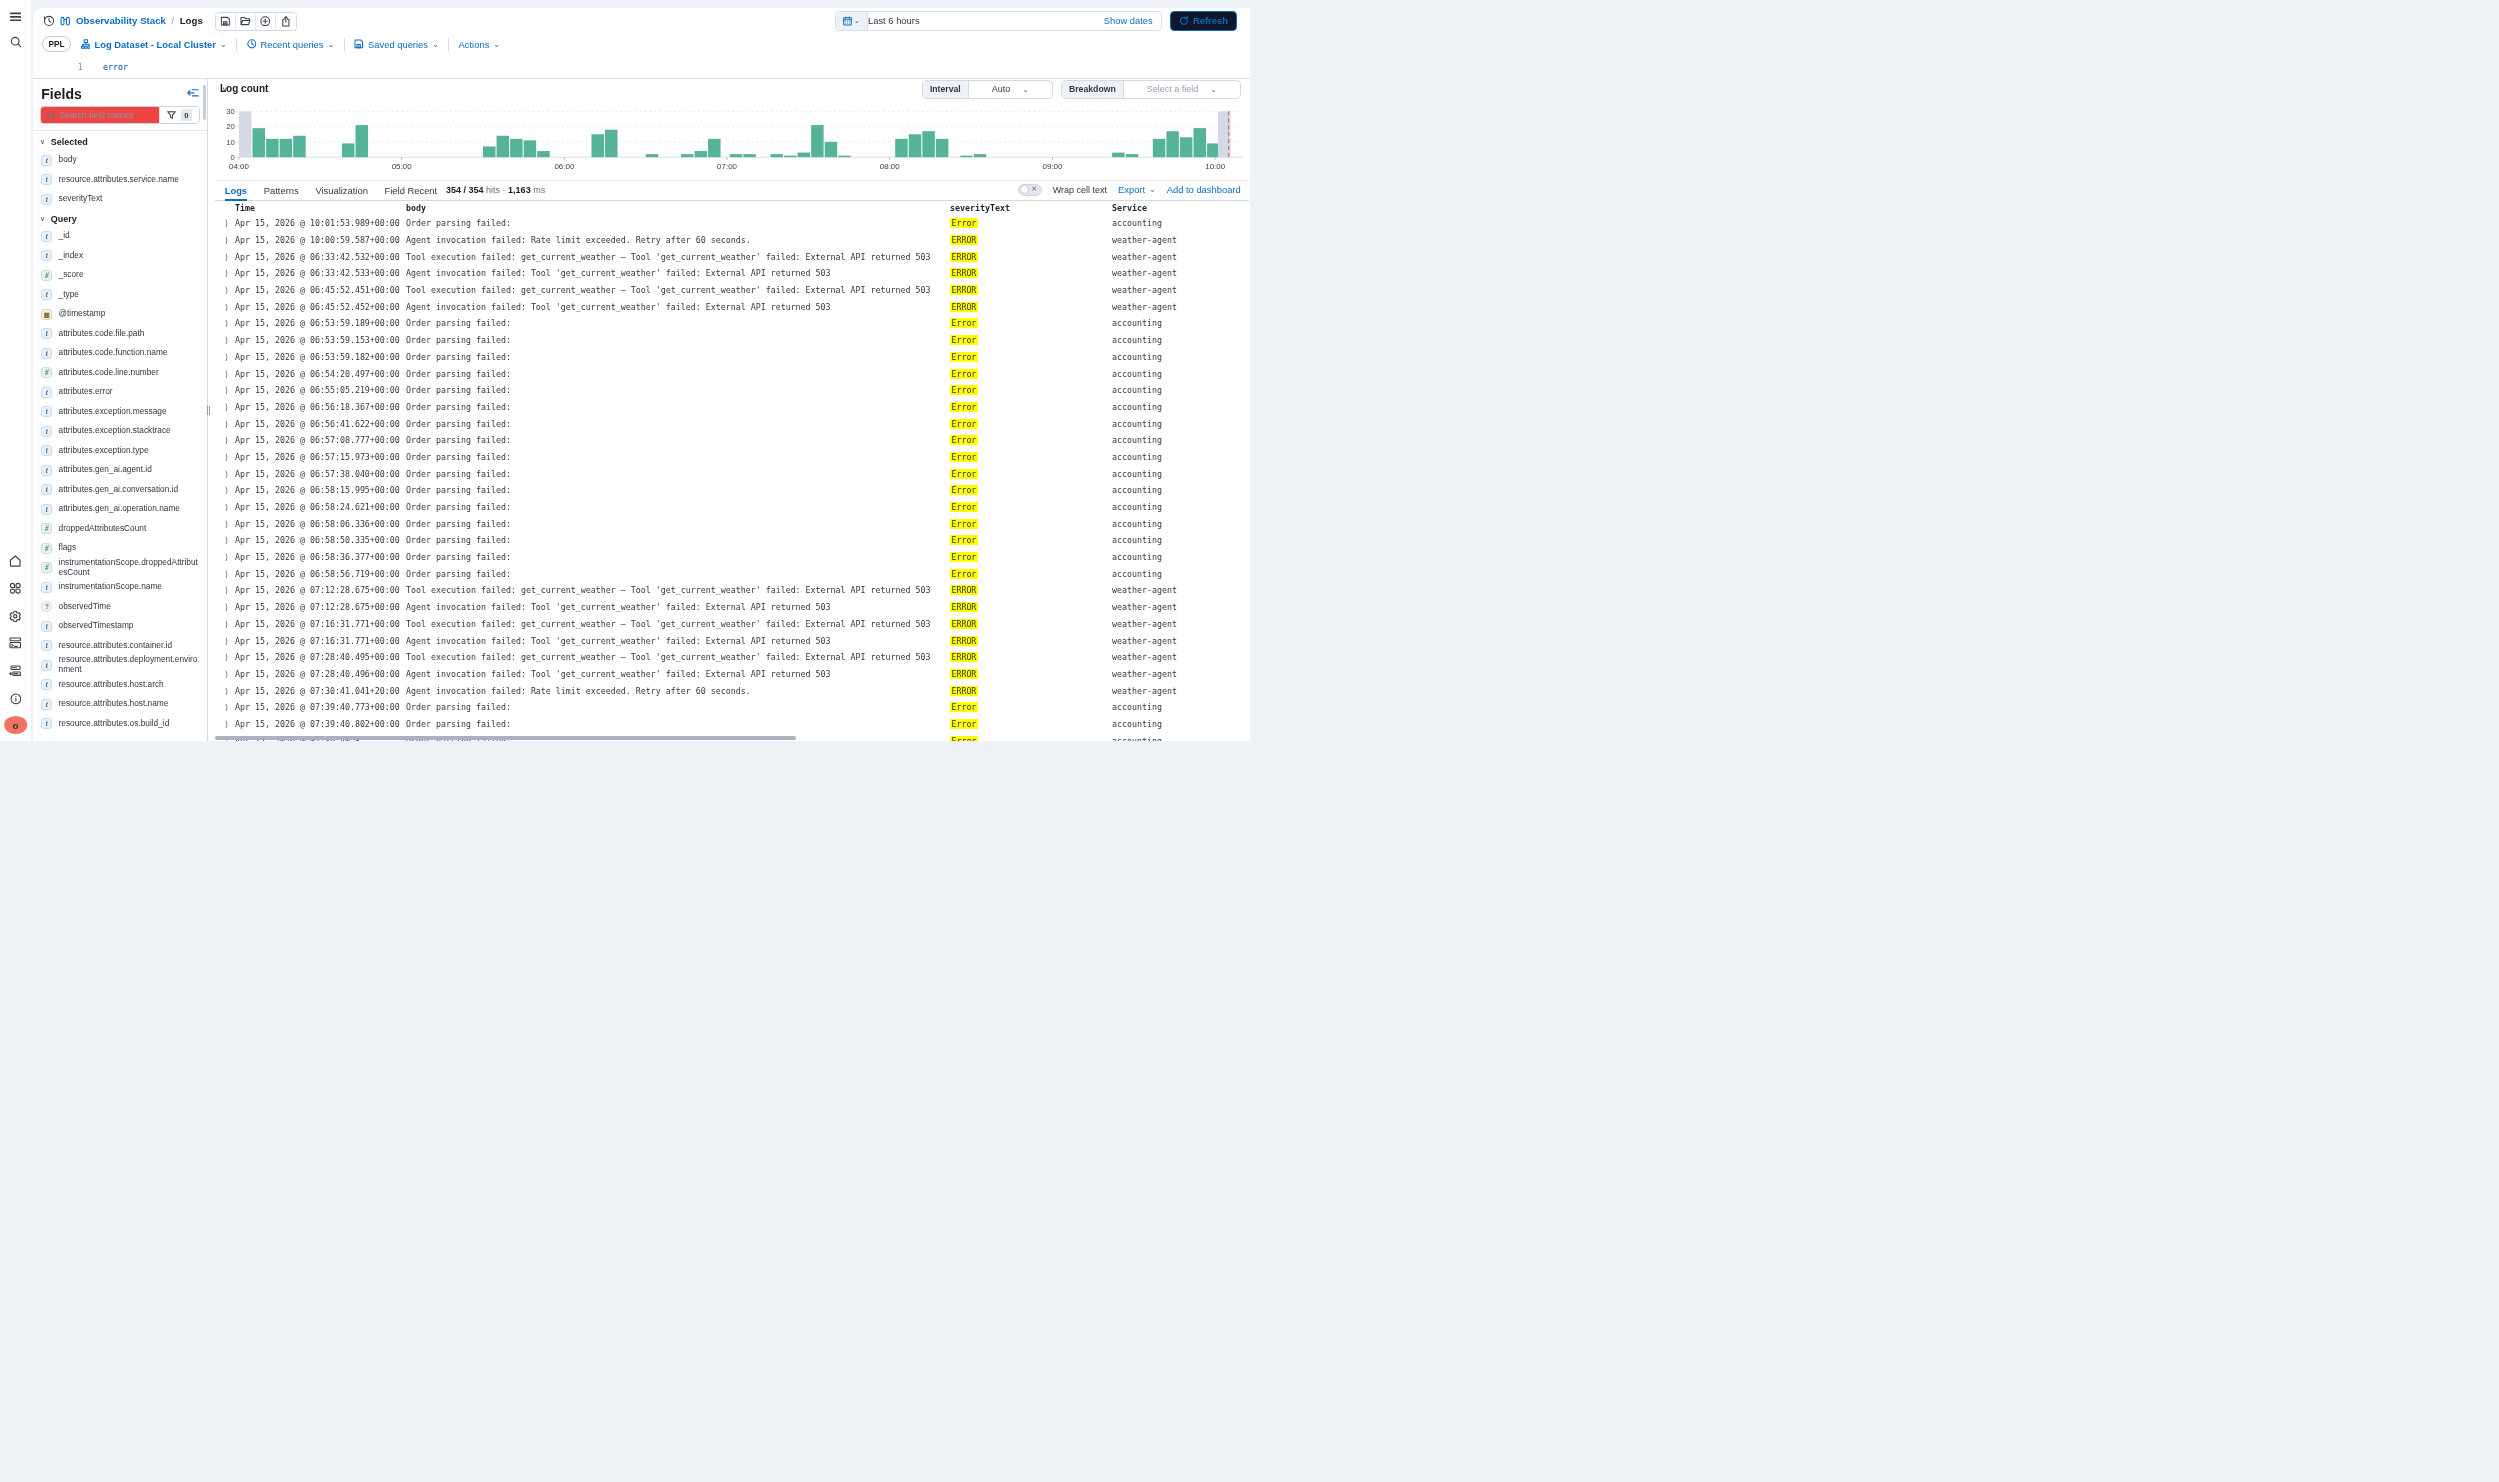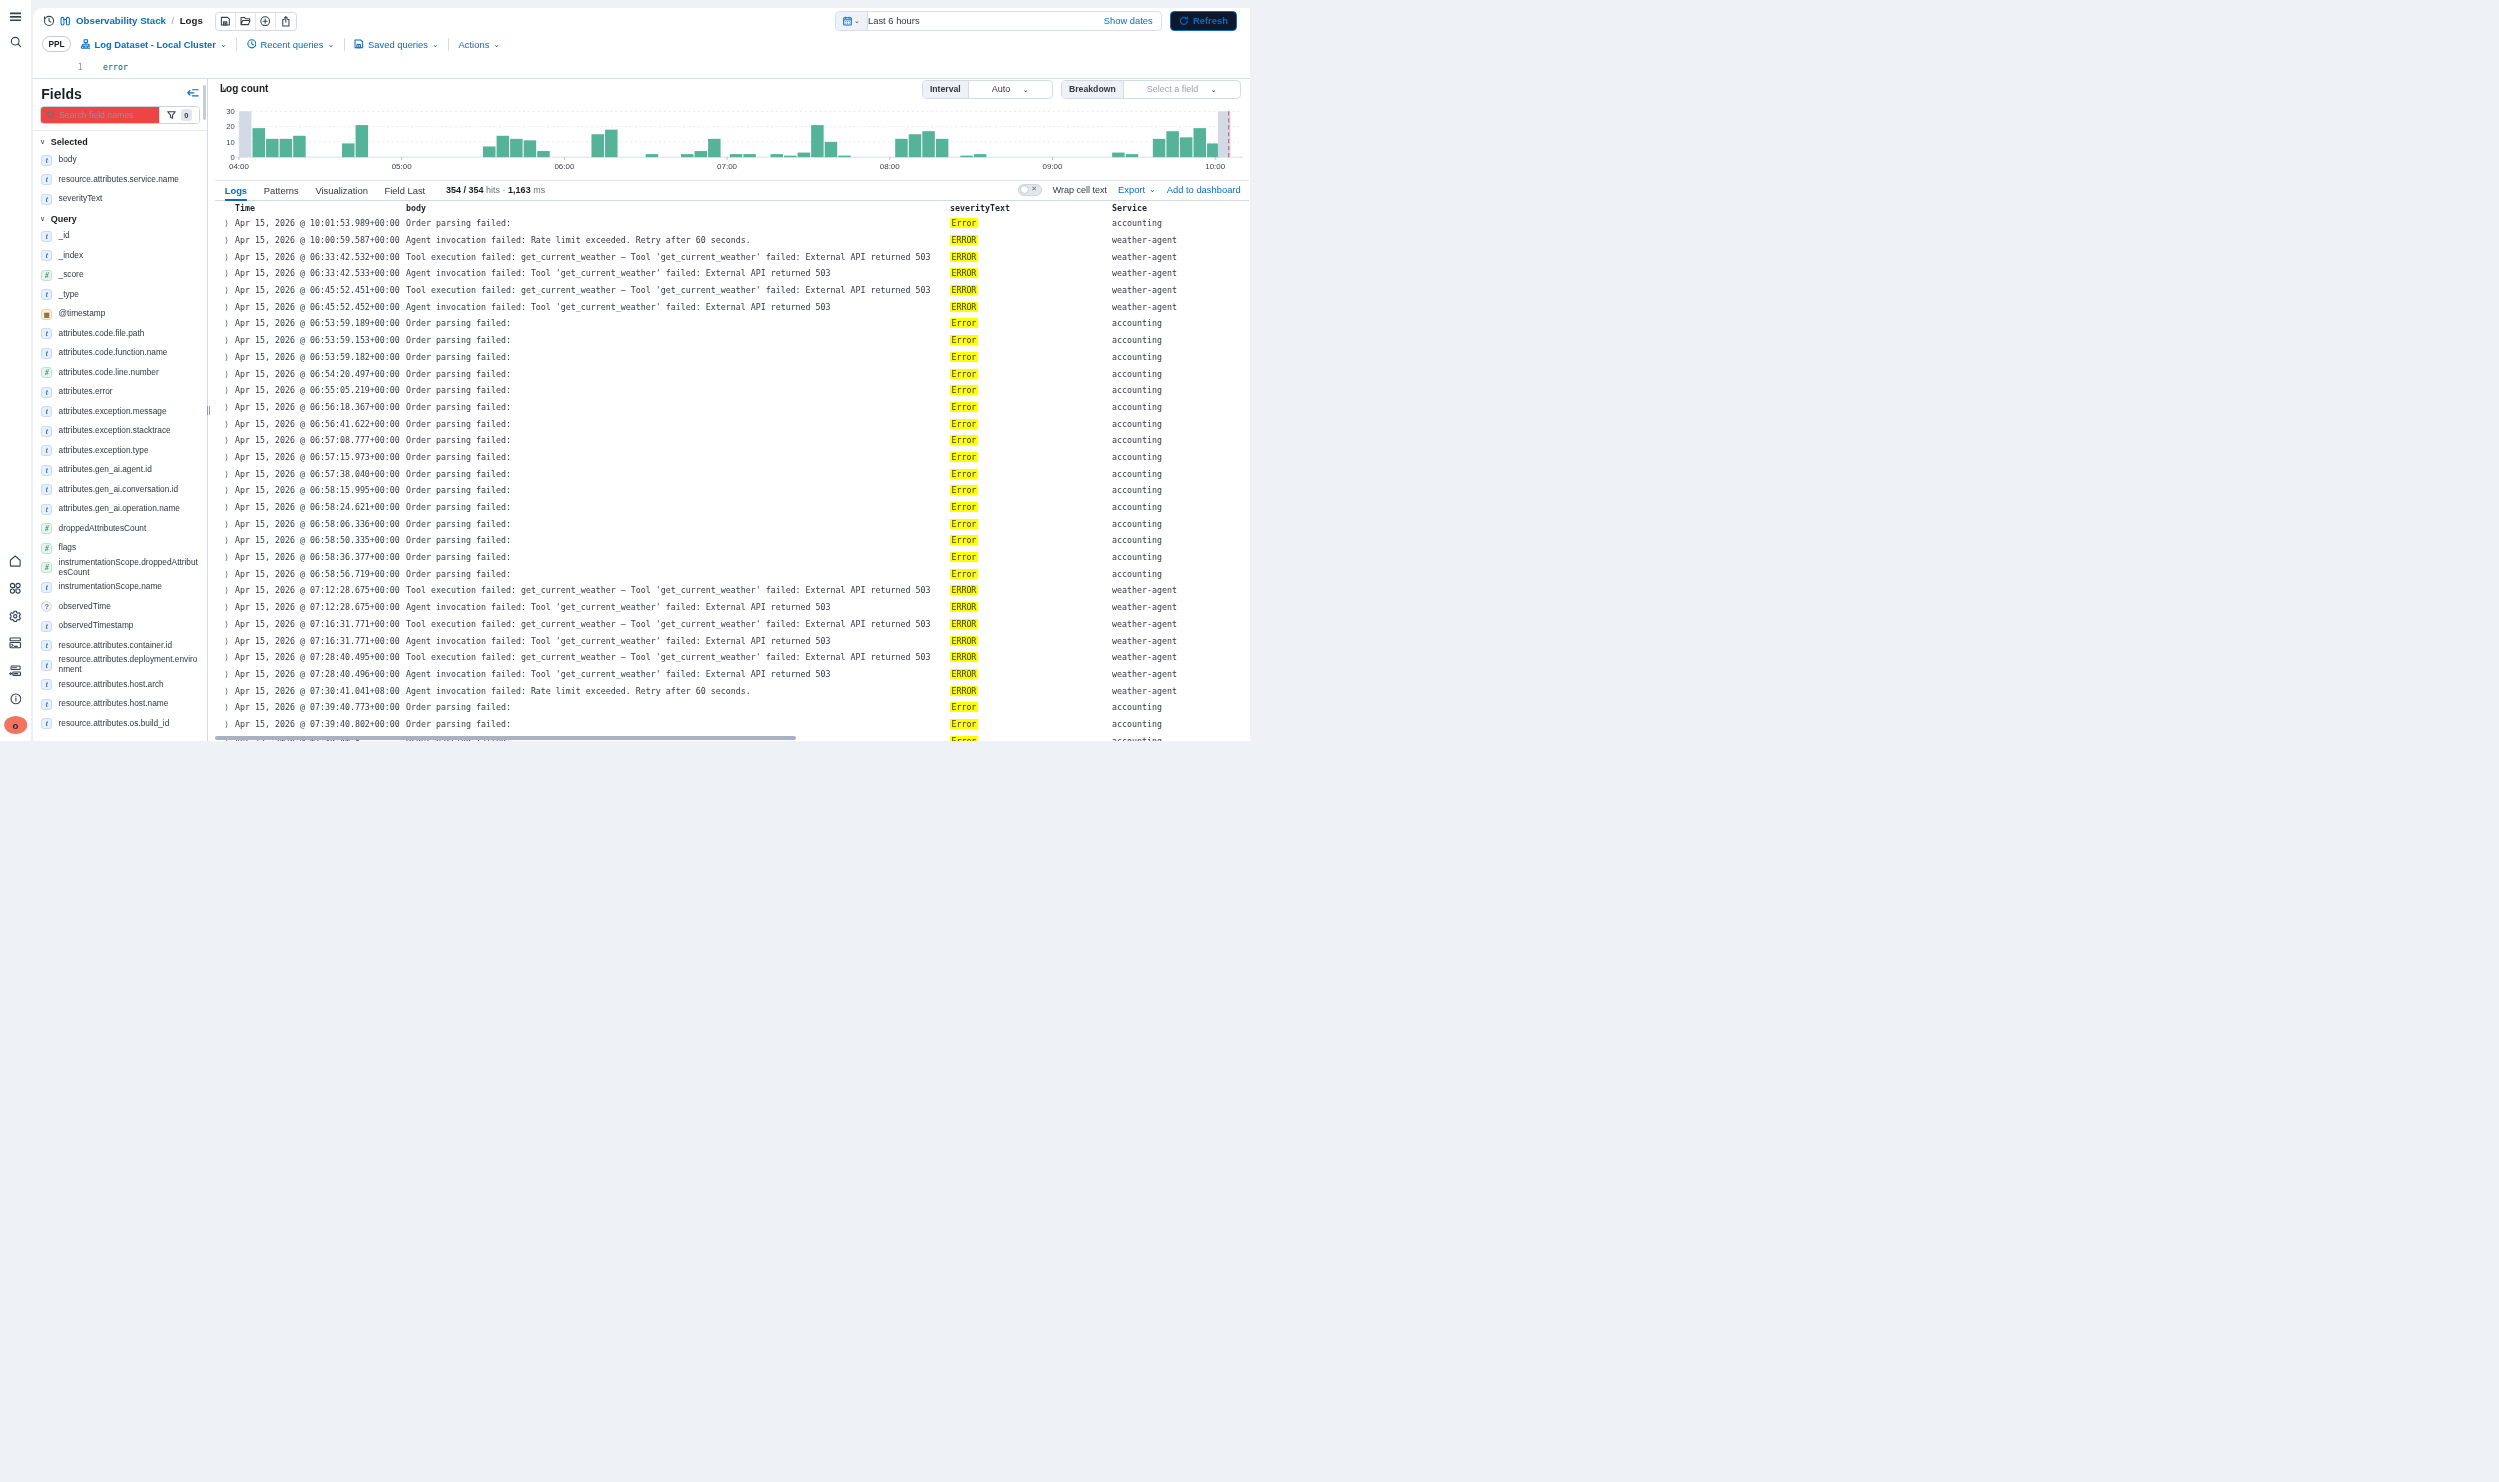--- a/index.html
+++ b/index.html
@@ -528,21 +528,21 @@
       <rect x="1443.705" y="12" width="18" height="66" fill="#d3dae6"></rect>
       <line x1="1459.3249999999998" y1="12" x2="1459.3249999999998" y2="78" stroke="#d9534f" stroke-width="1.5" stroke-dasharray="6,4"></line>
     </svg>
   <div id="main-divider"></div>
 
   <div id="tabs-row">
     <div id="tabs">
       <span class="tab active">Logs</span>
       <span class="tab">Patterns</span>
       <span class="tab">Visualization</span>
-      <span class="tab">Field Last</span>
+      <span class="tab">Field Recent</span>
     </div>
     <span id="hits-line">
       <b>354 / 354</b> <span>hits</span> <span>·</span> <b>1,163</b> <span>ms</span>
     </span>
     <div id="results-actions">
       <div id="wrap-toggle">
           <span class="knob"></span>
           <span class="x">✕</span>
         </div>
       <span id="wrap-label">Wrap cell text</span>
@@ -754,21 +754,21 @@
       </div>
       <div class="lrow">
         <span class="c-exp">⟩</span>
         <span class="c-time">Apr 15, 2026 @ 07:28:40.496+00:00</span>
         <span class="c-body">Agent invocation failed: Tool 'get_current_weather' failed: External API returned 503</span>
         <span class="c-sev"><em>ERROR</em></span>
         <span class="c-svc">weather-agent</span>
       </div>
       <div class="lrow">
         <span class="c-exp">⟩</span>
-        <span class="c-time">Apr 15, 2026 @ 07:30:41.041+08:00</span>
+        <span class="c-time">Apr 15, 2026 @ 07:30:41.041+20:00</span>
         <span class="c-body">Agent invocation failed: Rate limit exceeded. Retry after 60 seconds.</span>
         <span class="c-sev"><em>ERROR</em></span>
         <span class="c-svc">weather-agent</span>
       </div>
       <div class="lrow">
         <span class="c-exp">⟩</span>
         <span class="c-time">Apr 15, 2026 @ 07:39:40.773+00:00</span>
         <span class="c-body">Order parsing failed:</span>
         <span class="c-sev"><em>Error</em></span>
         <span class="c-svc">accounting</span>

